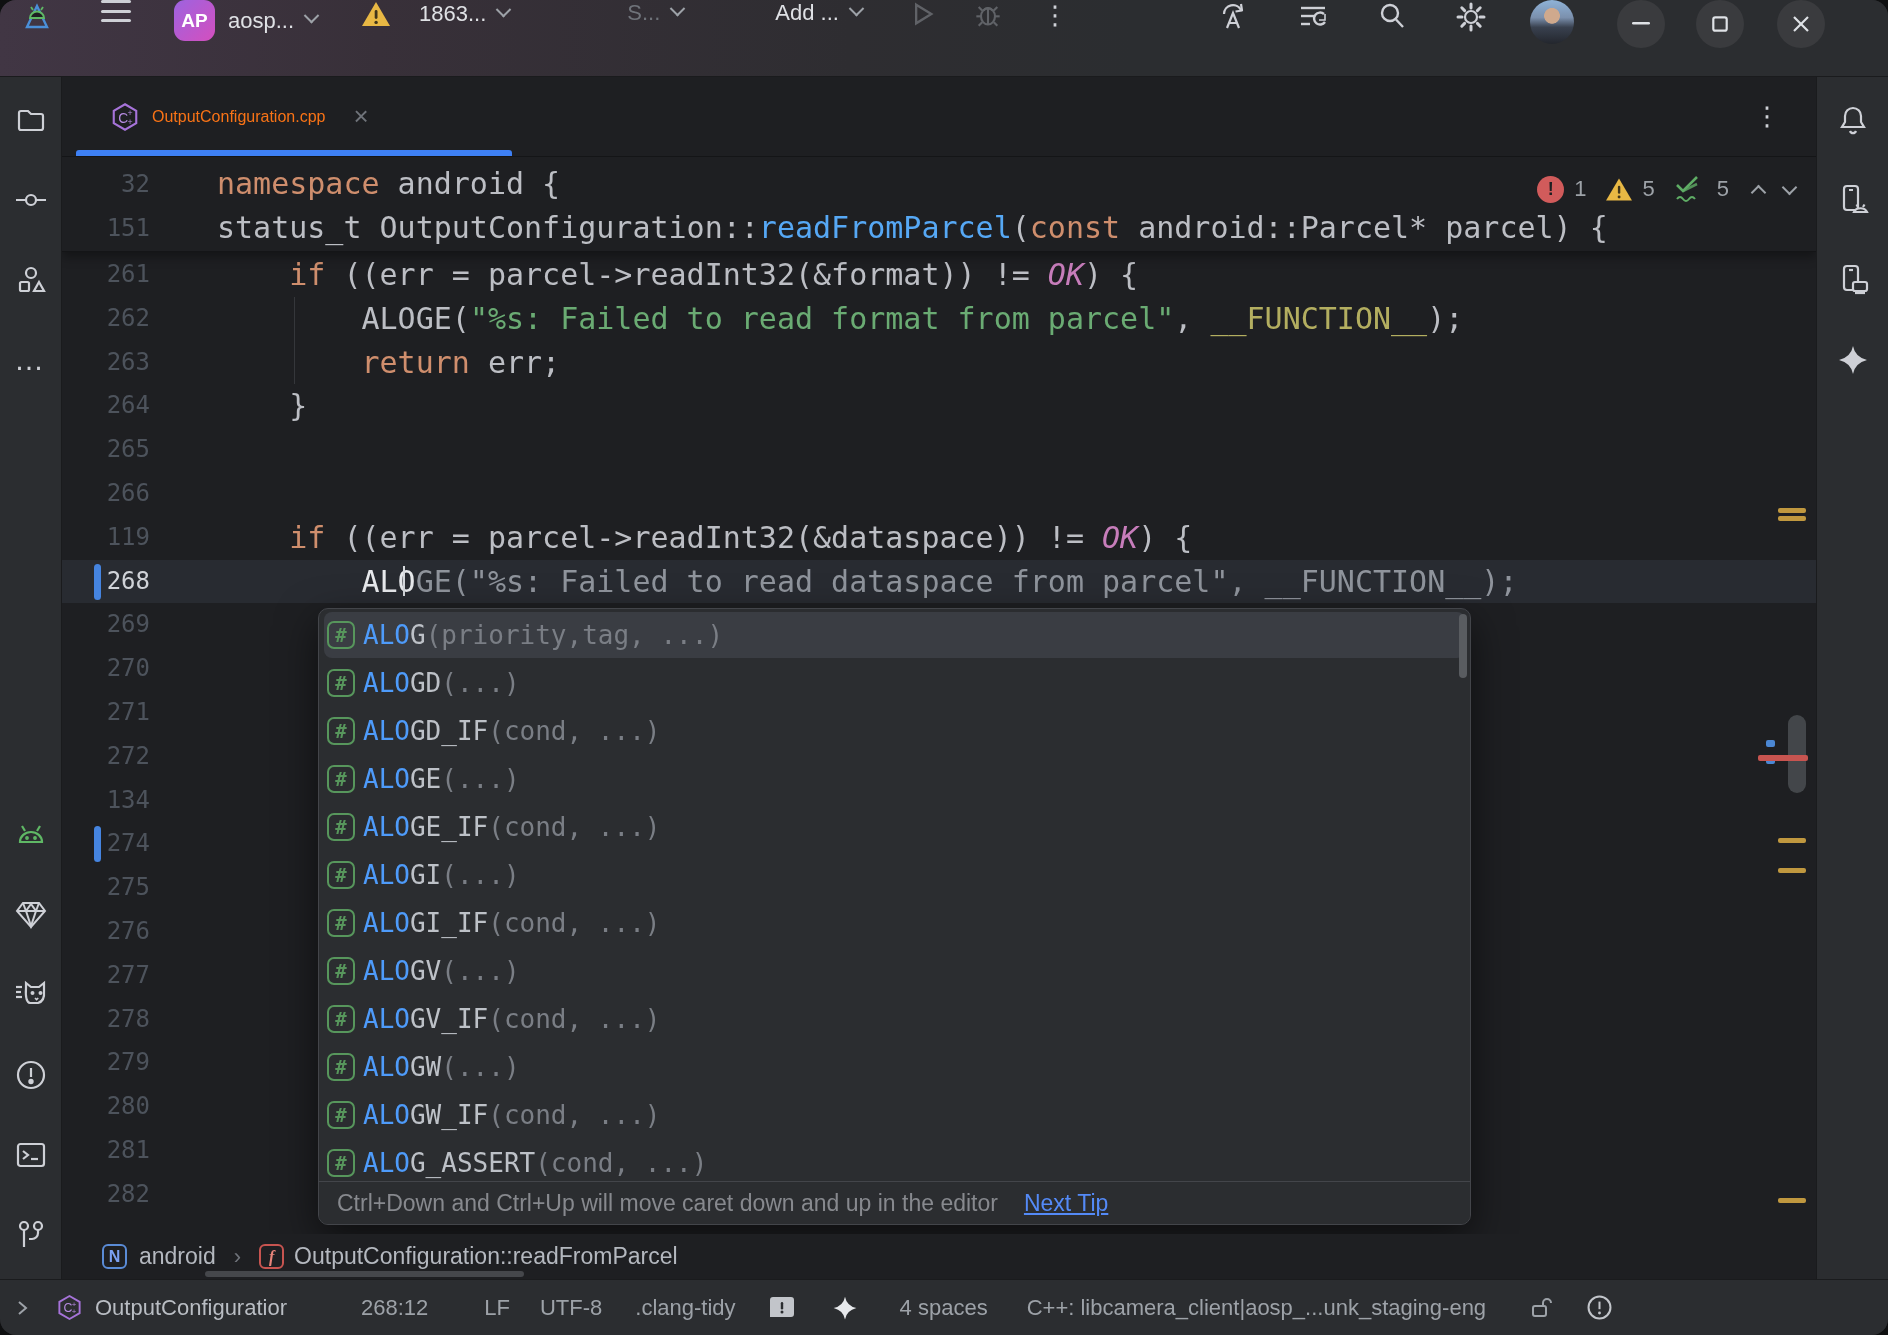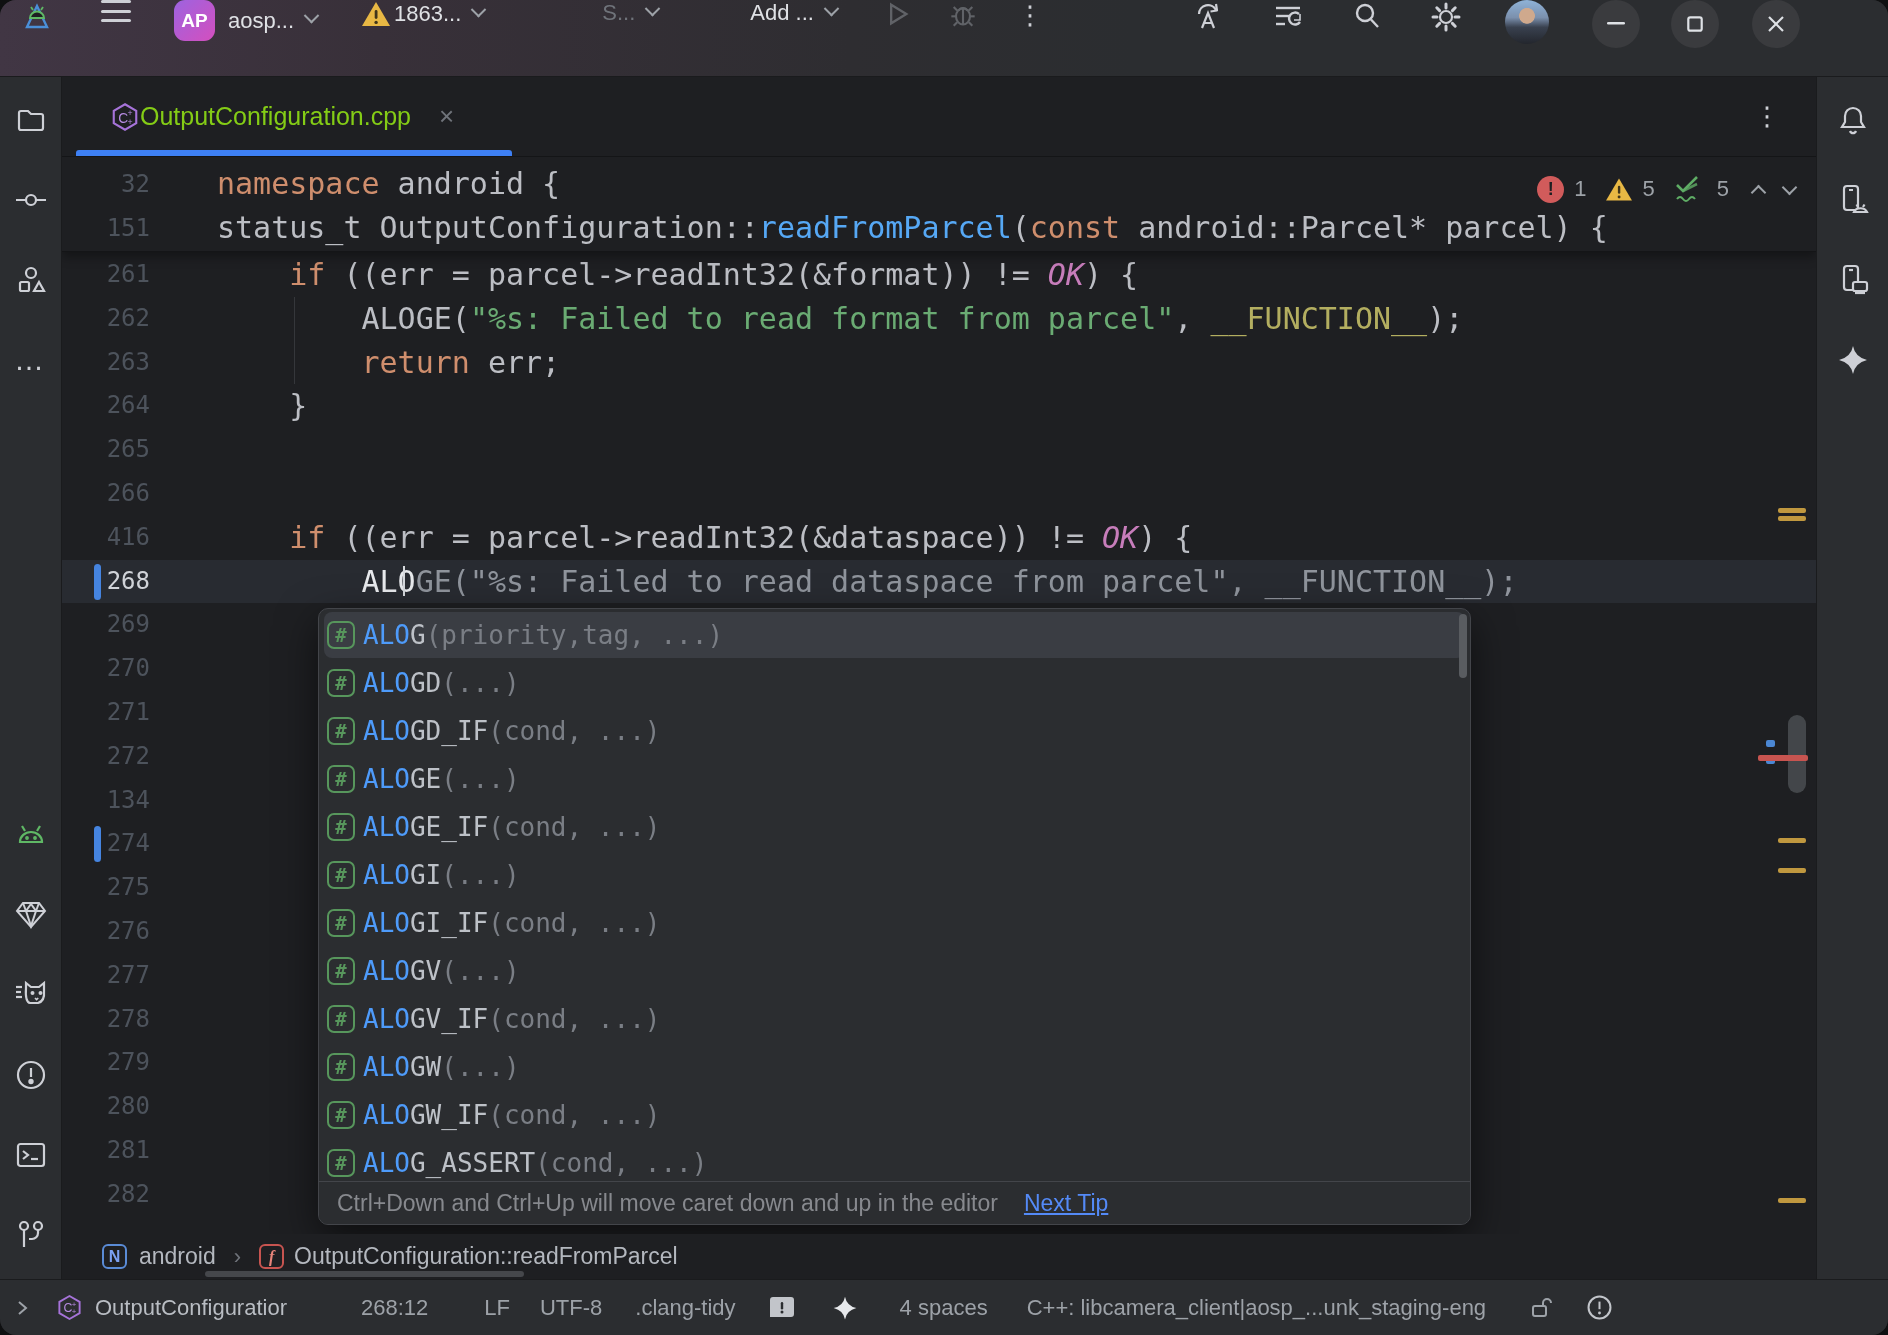--- a/index.html
+++ b/index.html
@@ -33,21 +33,21 @@
   .strip.left { width:62px; border-right:1px solid #1a1b1d; }
   .strip.right { width:72px; border-left:1px solid #1a1b1d; }
   .strip .grp-bottom { margin-top:auto; display:flex; flex-direction:column; align-items:center; gap:40px; padding-bottom:24px; }
   .sicon { width:40px; height:40px; display:flex; align-items:center; justify-content:center; border-radius:8px; cursor:pointer; }
 
   .editor-col { flex:1; display:flex; flex-direction:column; background:#1e1f22; min-width:0; }
 
   
   .tabbar { height:80px; flex:0 0 80px; position:relative; display:flex; align-items:center; border-bottom:1px solid #141517; }
   .tab { margin-left:14px; width:436px; height:100%; display:flex; align-items:center; padding-left:34px; position:relative; }
-  .tab-title { color:#84cc16; font-size:25px; }
+  .tab-title { color:#f97316; font-size:16px; margin-left:12px; }
   .tab-close { color:#6f737a; font-size:26px; margin-left:28px; }
   .tab-underline { position:absolute; left:0; bottom:0; width:436px; height:6px; background:#3e80f5; border-radius:3px 3px 0 0; }
   .tab-kebab { position:absolute; right:36px; color:#ced0d6; font-size:26px; letter-spacing:0; }
 
   
   .editor-body { position:relative; height:1077px; flex:0 0 1077px; overflow:hidden; background:#1e1f22; }
   .code-row { position:relative; height:43.8px; line-height:43.8px; white-space:pre; }
   .code-row.caret { background:#282b31; }
   .ln { position:absolute; left:0; width:88px; text-align:right; color:#4d535c;
         font-family:"DejaVu Sans Mono", monospace; font-size:24px; }
@@ -139,21 +139,21 @@
       <span class="chev"></span>
     </div>
     <div class="tb-item" style="margin-left:44px">
       <span>
         <svg width="30" height="28" viewBox="0 0 30 28">
             <path d="M15 2 L29 26 H1 Z" fill="#e8b844"></path>
         <rect x="13.7" y="10" width="2.8" height="9" rx="1.4" fill="#40351a"></rect>
             <circle cx="15.1" cy="22.4" r="1.7" fill="#40351a"></circle>
           </svg>
       </span>
-      <span style="margin-left:3px">1863...</span>
+      <span style="margin-left:28px">1863...</span>
       <span class="chev"></span>
     </div>
     <div class="tb-item muted" style="margin-left:118px">
       <span>S...</span>
       <span class="chev"></span>
     </div>
     <div class="tb-item" style="margin-left:92px">
       <span>Add ...</span>
       <span class="chev"></span>
     </div>
@@ -328,21 +328,21 @@
 
       <div class="editor-body">
 
         <div class="code-lines">
             <div class="code-row"><span class="ln">261</span><span class="codeln"><span class="tk-plain">    </span><span class="tk-kw">if</span><span class="tk-plain"> ((err = parcel-&gt;readInt32(&amp;format)) != </span><span class="tk-cnst">OK</span><span class="tk-plain">) {</span></span></div>
             <div class="code-row"><span class="ln">262</span><span class="codeln"><span class="tk-plain">        ALOGE(</span><span class="tk-str">"%s: Failed to read format from parcel"</span><span class="tk-plain">, </span><span class="tk-macro">__FUNCTION__</span><span class="tk-plain">);</span></span></div>
             <div class="code-row"><span class="ln">263</span><span class="codeln"><span class="tk-plain">        </span><span class="tk-kw">return</span><span class="tk-plain"> err;</span></span></div>
             <div class="code-row"><span class="ln">264</span><span class="codeln"><span class="tk-plain">    }</span></span></div>
             <div class="code-row"><span class="ln">265</span><span class="codeln"></span></div>
             <div class="code-row"><span class="ln">266</span></div>
-            <div class="code-row"><span class="ln">416</span><span class="codeln"><span class="tk-plain">    </span><span class="tk-kw">if</span><span class="tk-plain"> ((err = parcel-&gt;readInt32(&amp;dataspace)) != </span><span class="tk-cnst">OK</span><span class="tk-plain">) {</span></span></div>
+            <div class="code-row"><span class="ln">119</span><span class="codeln"><span class="tk-plain">    </span><span class="tk-kw">if</span><span class="tk-plain"> ((err = parcel-&gt;readInt32(&amp;dataspace)) != </span><span class="tk-cnst">OK</span><span class="tk-plain">) {</span></span></div>
             <div class="code-row caret"><span class="ln">268</span><span class="vcs"></span><span class="codeln"><span class="tk-plain">        </span><span class="tk-typed">ALO</span><span class="tk-ghost">GE("%s: Failed to read dataspace from parcel", __FUNCTION__);</span></span></div>
             <div class="code-row"><span class="ln">269</span><span class="codeln"></span></div>
             <div class="code-row"><span class="ln">270</span><span class="codeln"></span></div>
             <div class="code-row"><span class="ln">271</span><span class="codeln"></span></div>
             <div class="code-row"><span class="ln">272</span><span class="codeln"></span></div>
             <div class="code-row"><span class="ln">134</span><span class="codeln"></span></div>
             <div class="code-row"><span class="ln">274</span><span class="vcs"></span><span class="codeln"></span></div>
             <div class="code-row"><span class="ln">275</span><span class="codeln"></span></div>
             <div class="code-row"><span class="ln">276</span><span class="codeln"></span></div>
             <div class="code-row"><span class="ln">277</span><span class="codeln"></span></div>

